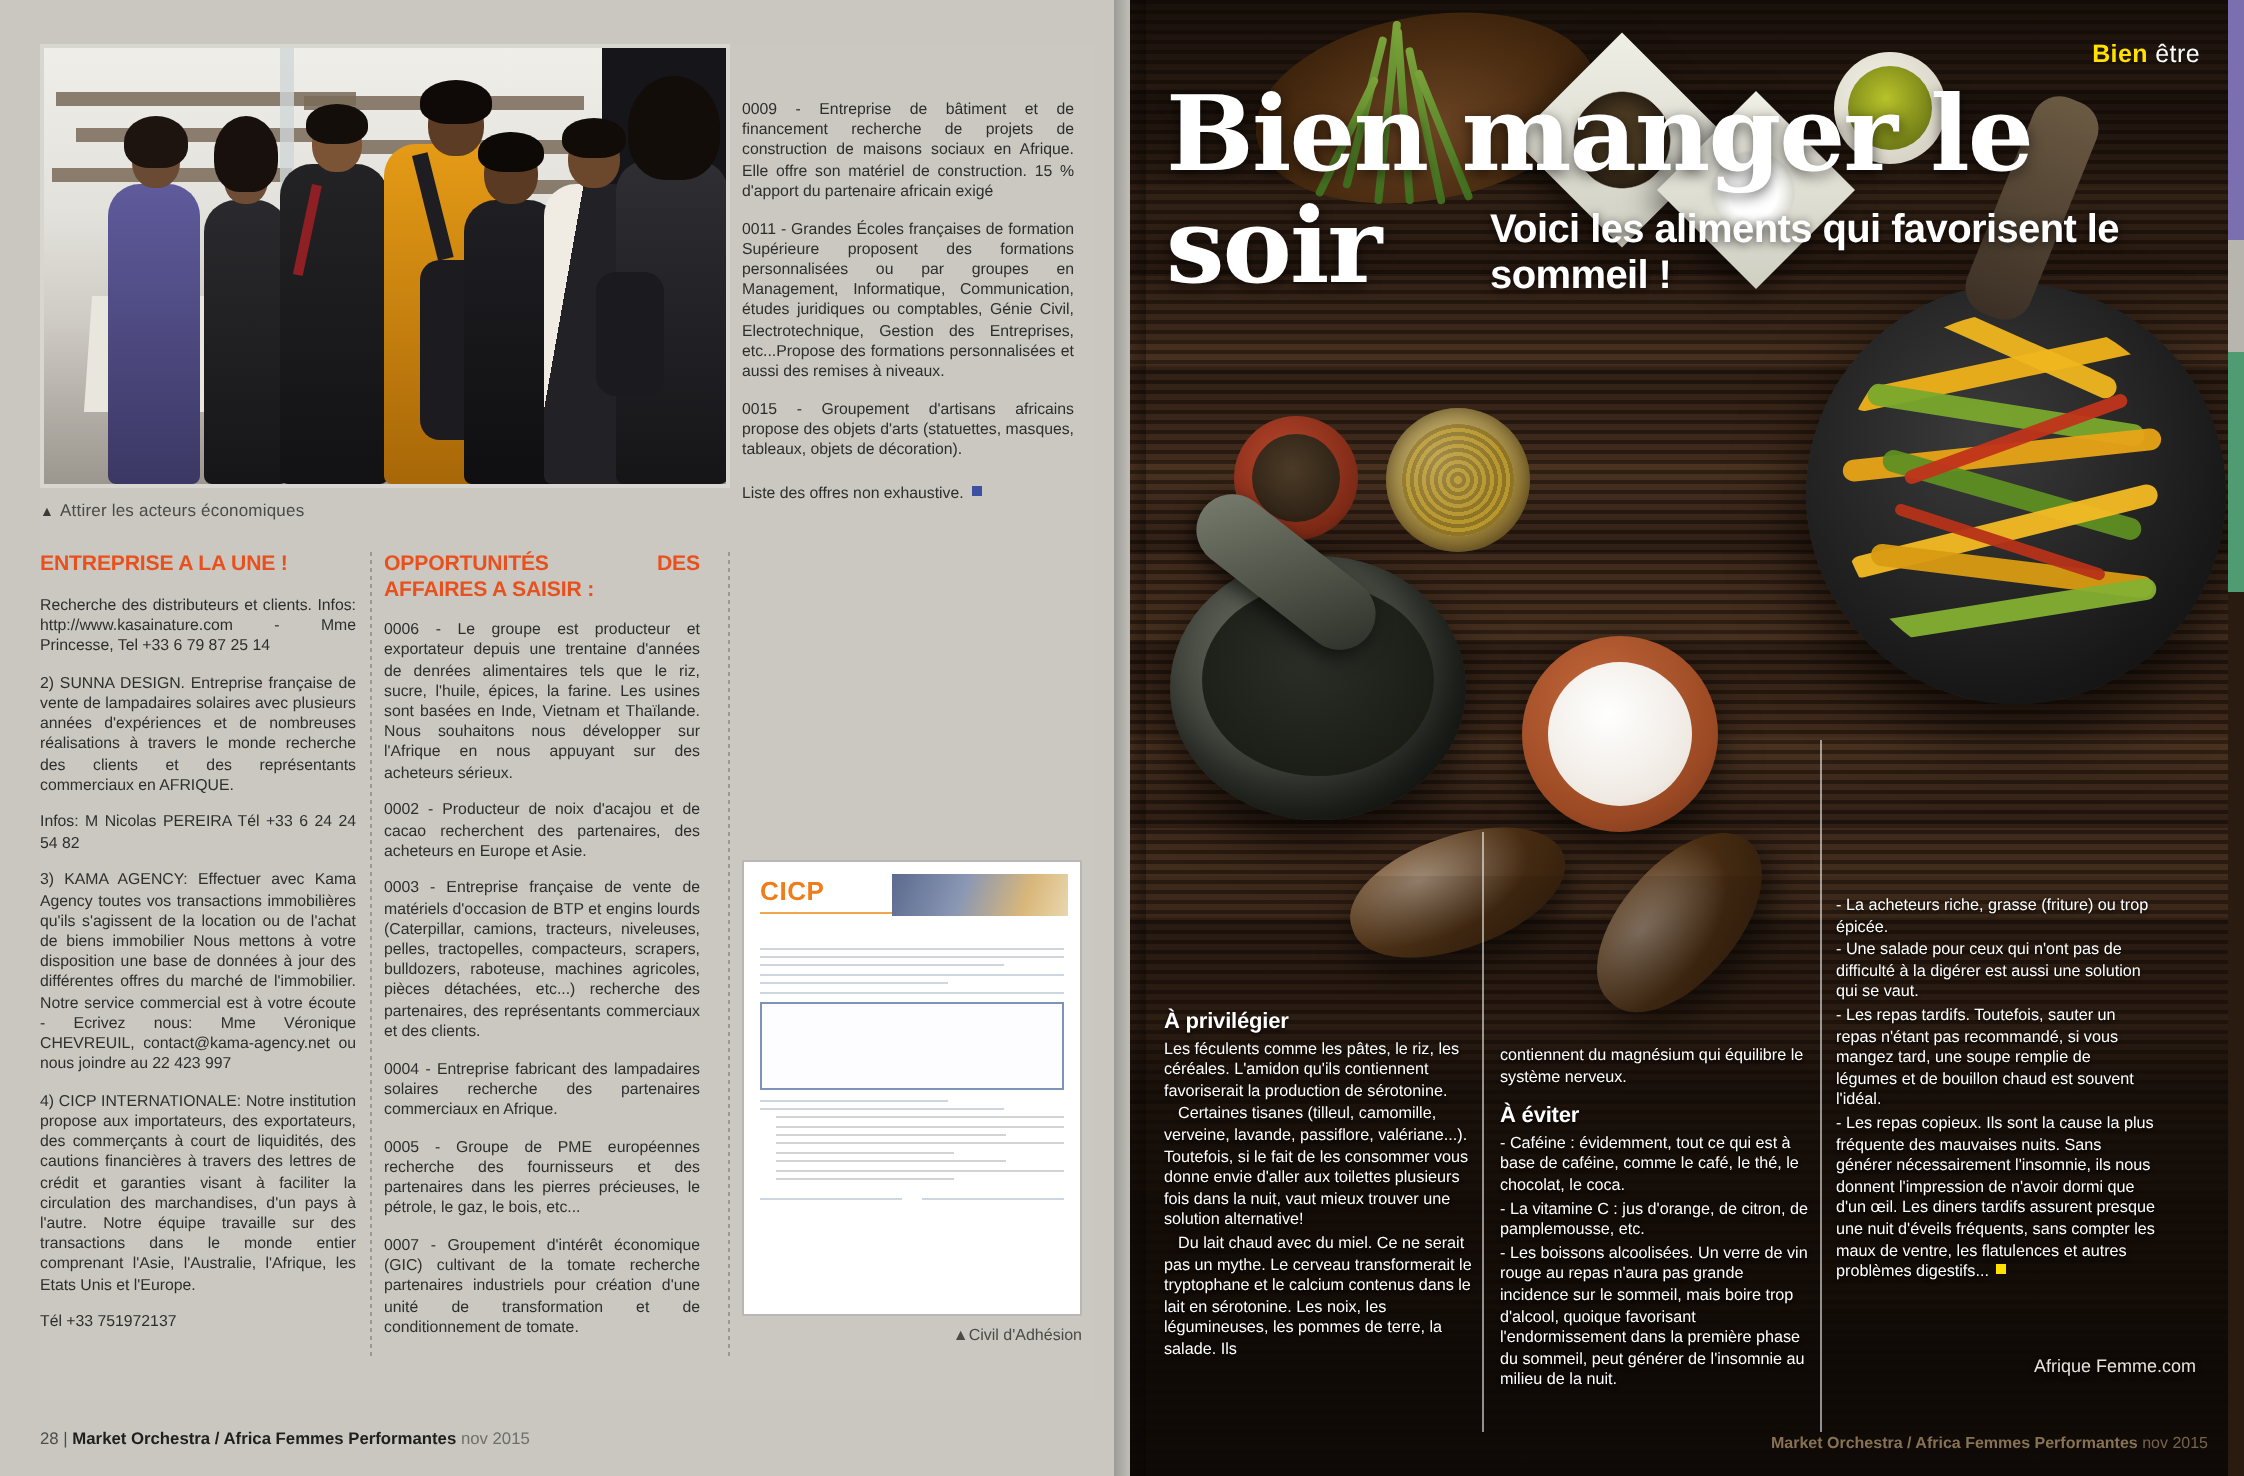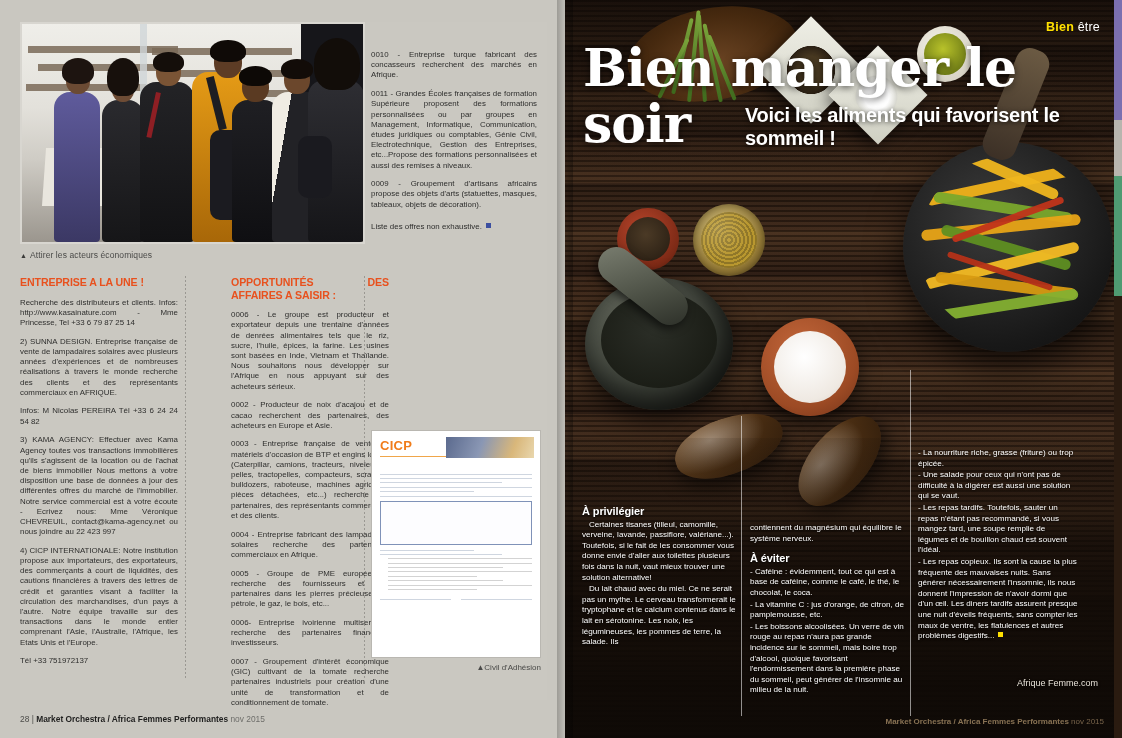--- a/index.html
+++ b/index.html
@@ -87,21 +87,21 @@
   .col {
     position: absolute;
     top: 254px;
     width: 158px;
     font-size: 7.9px;
     line-height: 10.2px;
     color: #2e2e2d;
     text-align: justify;
   }
   #col1 { left: 0; }
-  #col2 { left: 172px; margin-left: 39px; }
+  #col2 { left: 172px; }
   #col3 { left: 351px; top: 28px; width: 166px; }
 
   .col-head {
     color: #e8511e;
     font-weight: bold;
     font-size: 10.6px;
     line-height: 12.6px;
     letter-spacing: -0.1px;
     margin-bottom: 9px;
   }
@@ -490,28 +490,27 @@
         <div class="para">Tél +33 751972137</div>
       </div>
 
       <div class="col" id="col2">
         <div class="col-head">OPPORTUNITÉS DES AFFAIRES A SAISIR :</div>
         <div class="para">0006 - Le groupe est producteur et exportateur depuis une trentaine d'années de denrées alimentaires tels que le riz, sucre, l'huile, épices, la farine. Les usines sont basées en Inde, Vietnam et Thaïlande. Nous souhaitons nous développer sur l'Afrique en nous appuyant sur des acheteurs sérieux.</div>
         <div class="para">0002 - Producteur de noix d'acajou et de cacao recherchent des partenaires, des acheteurs en Europe et Asie.</div>
         <div class="para">0003 - Entreprise française de vente de matériels d'occasion de BTP et engins lourds (Caterpillar, camions, tracteurs, niveleuses, pelles, tractopelles, compacteurs, scrapers, bulldozers, raboteuse, machines agricoles, pièces détachées, etc...) recherche des partenaires, des représentants commerciaux et des clients.</div>
         <div class="para">0004 - Entreprise fabricant des lampadaires solaires recherche des partenaires commerciaux en Afrique.</div>
         <div class="para">0005 - Groupe de PME européennes recherche des fournisseurs et des partenaires dans les pierres précieuses, le pétrole, le gaz, le bois, etc...</div>
-        <div class="para">0006- Entreprise ivoirienne multiservices recherche des partenaires financiers, investisseurs.</div>
         <div class="para">0007 - Groupement d'intérêt économique (GIC) cultivant de la tomate recherche partenaires industriels pour création d'une unité de transformation et de conditionnement de tomate.</div>
       </div>
 
       <div class="col" id="col3">
-        <div class="para">0010 - Entreprise turque fabricant des concasseurs recherchent des marchés en Afrique.</div>
+        <div class="para">0009 - Entreprise de bâtiment et de financement recherche de projets de construction de maisons sociaux en Afrique. Elle offre son matériel de construction. 15 % d'apport du partenaire africain exigé</div>
         <div class="para">0011 - Grandes Écoles françaises de formation Supérieure proposent des formations personnalisées ou par groupes en Management, Informatique, Communication, études juridiques ou comptables, Génie Civil, Electrotechnique, Gestion des Entreprises, etc...Propose des formations personnalisées et aussi des remises à niveaux.</div>
-        <div class="para">0009 - Groupement d'artisans africains propose des objets d'arts (statuettes, masques, tableaux, objets de décoration).</div>
+        <div class="para">0015 - Groupement d'artisans africains propose des objets d'arts (statuettes, masques, tableaux, objets de décoration).</div>
         <div class="para" style="margin-top:12px;"><span>Liste des offres non exhaustive.</span><span class="endmark"></span></div>
       </div>
 
       <div class="form-wrap">
         <div class="form-scan">
           <div class="form-banner"></div>
           <div class="form-logo">CICP</div>
           <div class="form-rule"></div>
           <div class="ftxt">&nbsp;</div>
           <div class="ftxt blue">&nbsp;</div>
@@ -620,34 +619,35 @@
       <span class="b2">être</span>
     </div>
     <div class="headline">Bien manger le soir</div>
     <div class="subhead">Voici les aliments qui favorisent le sommeil !</div>
 
     <div class="rsep" id="rsep1"></div>
     <div class="rsep" id="rsep2"></div>
 
     <div class="rcol" id="rcol1">
       <div class="rhead">À privilégier</div>
+      <div class="rpara">Les féculents comme les pâtes, le riz, les céréales. L'amidon qu'ils contiennent favoriserait la production de sérotonine.</div>
       <div class="rpara indent">Certaines tisanes (tilleul, camomille, verveine, lavande, passiflore, valériane...). Toutefois, si le fait de les consommer vous donne envie d'aller aux toilettes plusieurs fois dans la nuit, vaut mieux trouver une solution alternative!</div>
       <div class="rpara indent">Du lait chaud avec du miel. Ce ne serait pas un mythe. Le cerveau transformerait le tryptophane et le calcium contenus dans le lait en sérotonine. Les noix, les légumineuses, les pommes de terre, la salade. Ils</div>
     </div>
 
     <div class="rcol" id="rcol2">
       <div class="rpara">contiennent du magnésium qui équilibre le système nerveux.</div>
       <div class="rhead" style="margin-top:9px;">À éviter</div>
       <div class="rpara">- Caféine : évidemment, tout ce qui est à base de caféine, comme le café, le thé, le chocolat, le coca.</div>
       <div class="rpara">- La vitamine C : jus d'orange, de citron, de pamplemousse, etc.</div>
       <div class="rpara">- Les boissons alcoolisées. Un verre de vin rouge au repas n'aura pas grande incidence sur le sommeil, mais boire trop d'alcool, quoique favorisant l'endormissement dans la première phase du sommeil, peut générer de l'insomnie au milieu de la nuit.</div>
     </div>
 
     <div class="rcol" id="rcol3">
-      <div class="rpara">- La nourriture riche, grasse (friture) ou trop épicée.</div>
+      <div class="rpara">- La acheteurs riche, grasse (friture) ou trop épicée.</div>
       <div class="rpara">- Une salade pour ceux qui n'ont pas de difficulté à la digérer est aussi une solution qui se vaut.</div>
       <div class="rpara">- Les repas tardifs. Toutefois, sauter un repas n'étant pas recommandé, si vous mangez tard, une soupe remplie de légumes et de bouillon chaud est souvent l'idéal.</div>
       <div class="rpara"><span>- Les repas copieux. Ils sont la cause la plus fréquente des mauvaises nuits. Sans générer nécessairement l'insomnie, ils nous donnent l'impression de n'avoir dormi que d'un œil. Les diners tardifs assurent presque une nuit d'éveils fréquents, sans compter les maux de ventre, les flatulences et autres problèmes digestifs...</span><span class="endmark-y"></span></div>
     </div>
 
     <div class="credit">Afrique Femme.com</div>
 
     <div class="rfoot">
       <b>Market Orchestra / Africa Femmes Performantes</b>
       <span>nov 2015</span>

